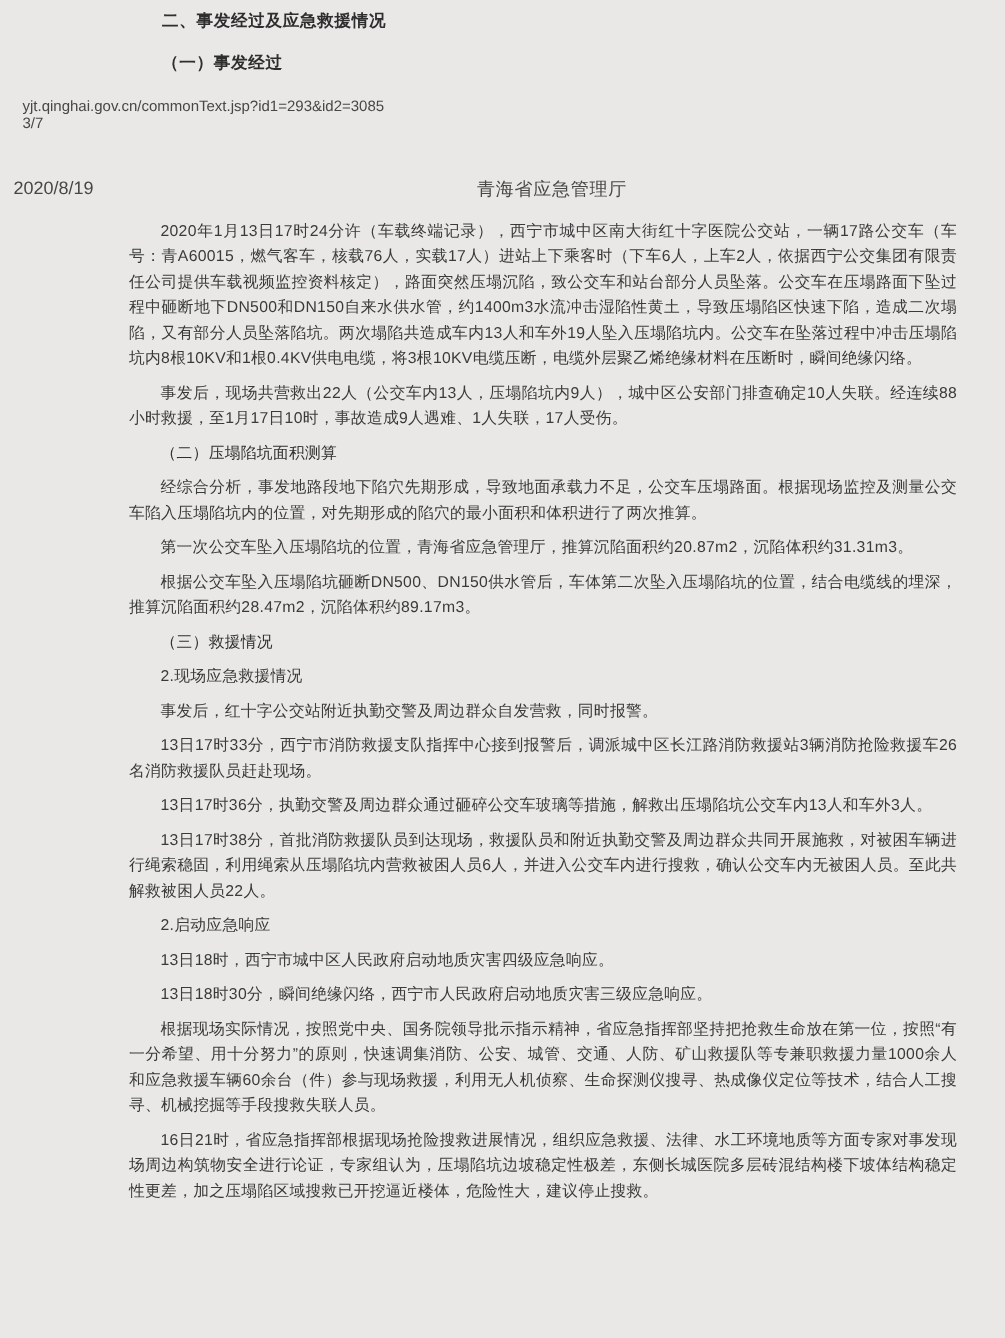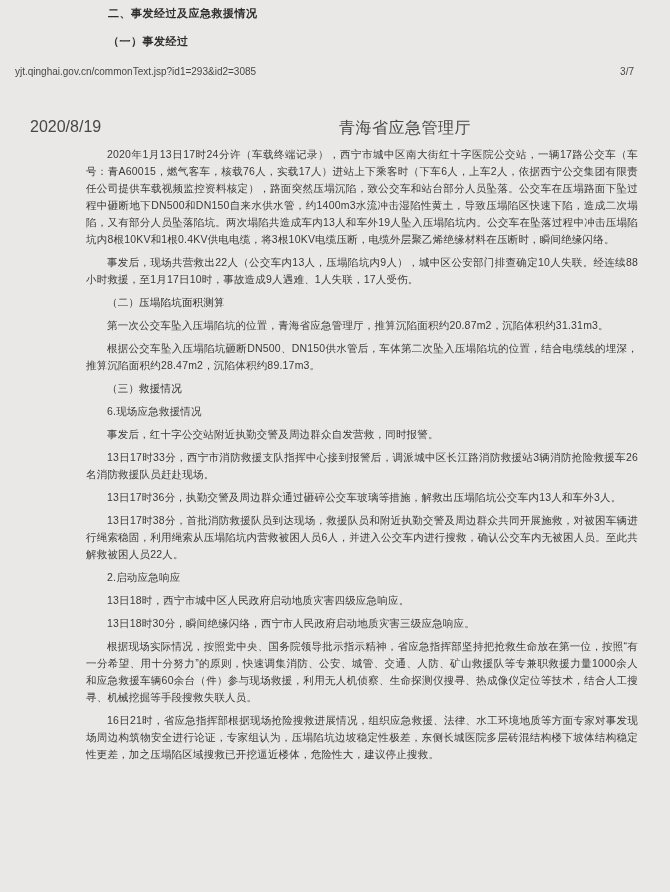--- a/index.html
+++ b/index.html
@@ -22,27 +22,27 @@
   .prev-headings{position:absolute;top:6px;left:86px;right:38px;}
   .prev-headings .h{
     font-size:11px;font-weight:700;color:var(--ink-strong);
     margin:0 0 13px 0;text-indent:2em;letter-spacing:.5px;
   }
 
   
   .print-footer{
     position:absolute;top:66px;left:15px;right:36px;
     display:flex;justify-content:space-between;align-items:baseline;
-    font-size:10px;color:var(--meta);
+    font-size:10px;color:var(--meta);flex-direction:column;
   }
 
   
   .print-header{
-    position:absolute;top:118px;left:30px;right:36px;height:14px;
-    font-size:16px;color:var(--meta);
+    position:absolute;top:118px;left:9px;right:36px;height:14px;
+    font-size:12px;color:var(--meta);
   }
   .print-header .date{position:absolute;left:0;top:0;}
   .print-header .doc-title{position:absolute;left:309px;top:0;letter-spacing:.5px;}
 
   
   .doc-body{
     position:absolute;top:146px;left:86px;width:552px;
     font-size:10.5px;line-height:17px;
   }
   .doc-body p{margin:0 0 6px 0;text-indent:2em;text-align:justify;letter-spacing:.2px;}
@@ -66,24 +66,25 @@
 
   <div class="print-header">
     <span class="date">2020/8/19</span>
     <span class="doc-title">青海省应急管理厅</span>
   </div>
 
   <div class="doc-body">
       <p class="para">2020年1月13日17时24分许（车载终端记录），西宁市城中区南大街红十字医院公交站，一辆17路公交车（车号：青A60015，燃气客车，核载76人，实载17人）进站上下乘客时（下车6人，上车2人，依据西宁公交集团有限责任公司提供车载视频监控资料核定），路面突然压塌沉陷，致公交车和站台部分人员坠落。公交车在压塌路面下坠过程中砸断地下DN500和DN150自来水供水管，约1400m3水流冲击湿陷性黄土，导致压塌陷区快速下陷，造成二次塌陷，又有部分人员坠落陷坑。两次塌陷共造成车内13人和车外19人坠入压塌陷坑内。公交车在坠落过程中冲击压塌陷坑内8根10KV和1根0.4KV供电电缆，将3根10KV电缆压断，电缆外层聚乙烯绝缘材料在压断时，瞬间绝缘闪络。</p>
       <p class="para">事发后，现场共营救出22人（公交车内13人，压塌陷坑内9人），城中区公安部门排查确定10人失联。经连续88小时救援，至1月17日10时，事故造成9人遇难、1人失联，17人受伤。</p>
       <p class="heading">（二）压塌陷坑面积测算</p>
+      <p class="para">经综合分析，事发地路段地下陷穴先期形成，导致地面承载力不足，公交车压塌路面。根据现场监控及测量公交车陷入压塌陷坑内的位置，对先期形成的陷穴的最小面积和体积进行了两次推算。</p>
       <p class="para">第一次公交车坠入压塌陷坑的位置，青海省应急管理厅，推算沉陷面积约20.87m2，沉陷体积约31.31m3。</p>
       <p class="para">根据公交车坠入压塌陷坑砸断DN500、DN150供水管后，车体第二次坠入压塌陷坑的位置，结合电缆线的埋深，推算沉陷面积约28.47m2，沉陷体积约89.17m3。</p>
       <p class="heading">（三）救援情况</p>
-      <p class="sub">6.现场应急救援情况</p>
+      <p class="sub">2.现场应急救援情况</p>
       <p class="para">事发后，红十字公交站附近执勤交警及周边群众自发营救，同时报警。</p>
       <p class="para">13日17时33分，西宁市消防救援支队指挥中心接到报警后，调派城中区长江路消防救援站3辆消防抢险救援车26名消防救援队员赶赴现场。</p>
       <p class="para">13日17时36分，执勤交警及周边群众通过砸碎公交车玻璃等措施，解救出压塌陷坑公交车内13人和车外3人。</p>
       <p class="para">13日17时38分，首批消防救援队员到达现场，救援队员和附近执勤交警及周边群众共同开展施救，对被困车辆进行绳索稳固，利用绳索从压塌陷坑内营救被困人员6人，并进入公交车内进行搜救，确认公交车内无被困人员。至此共解救被困人员22人。</p>
       <p class="sub">2.启动应急响应</p>
       <p class="para">13日18时，西宁市城中区人民政府启动地质灾害四级应急响应。</p>
       <p class="para">13日18时30分，瞬间绝缘闪络，西宁市人民政府启动地质灾害三级应急响应。</p>
       <p class="para">根据现场实际情况，按照党中央、国务院领导批示指示精神，省应急指挥部坚持把抢救生命放在第一位，按照“有一分希望、用十分努力”的原则，快速调集消防、公安、城管、交通、人防、矿山救援队等专兼职救援力量1000余人和应急救援车辆60余台（件）参与现场救援，利用无人机侦察、生命探测仪搜寻、热成像仪定位等技术，结合人工搜寻、机械挖掘等手段搜救失联人员。</p>
       <p class="para">16日21时，省应急指挥部根据现场抢险搜救进展情况，组织应急救援、法律、水工环境地质等方面专家对事发现场周边构筑物安全进行论证，专家组认为，压塌陷坑边坡稳定性极差，东侧长城医院多层砖混结构楼下坡体结构稳定性更差，加之压塌陷区域搜救已开挖逼近楼体，危险性大，建议停止搜救。</p>
     </div>

